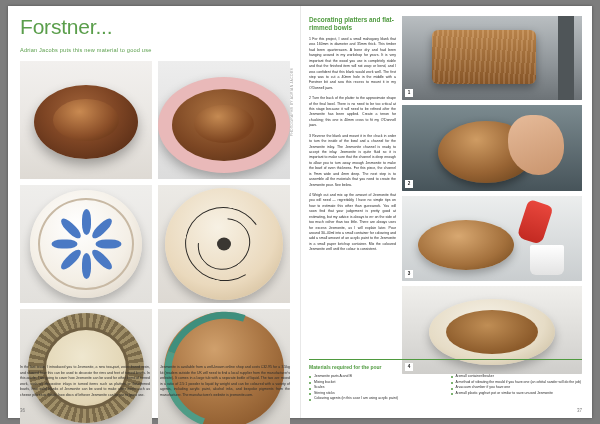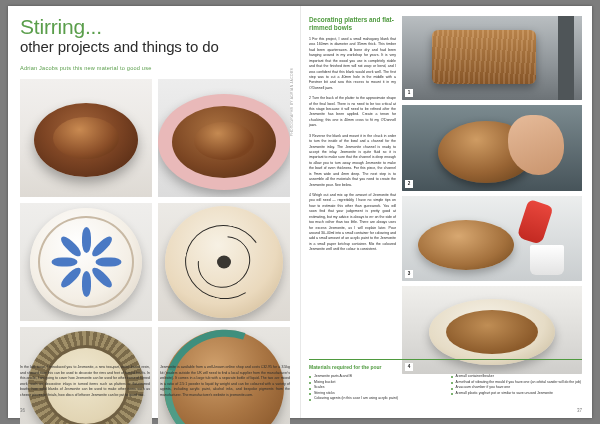--- a/index.html
+++ b/index.html
@@ -263,22 +263,21 @@
   .folio-right { right:10px; }
 </style>
 </head>
 <body>
 
 <div class="spread">
 
   <div class="page page-left">
 
     <div class="title-wrap">
-      <h1 class="title-line1">Stirring...</h1>
-      <h1 class="title-line2">other projects and things to do</h1>
+      <h1 class="title-line1">Forstner...</h1>
     </div>
 
     <div class="standfirst">Adrian Jacobs puts this new material to good use</div>
 
     <div class="photo-credit">PHOTOGRAPHS BY ADRIAN JACOBS</div>
 
     <div class="img-grid">
 
       <div class="ph sq bowl1">
         <div class="rim"></div>

